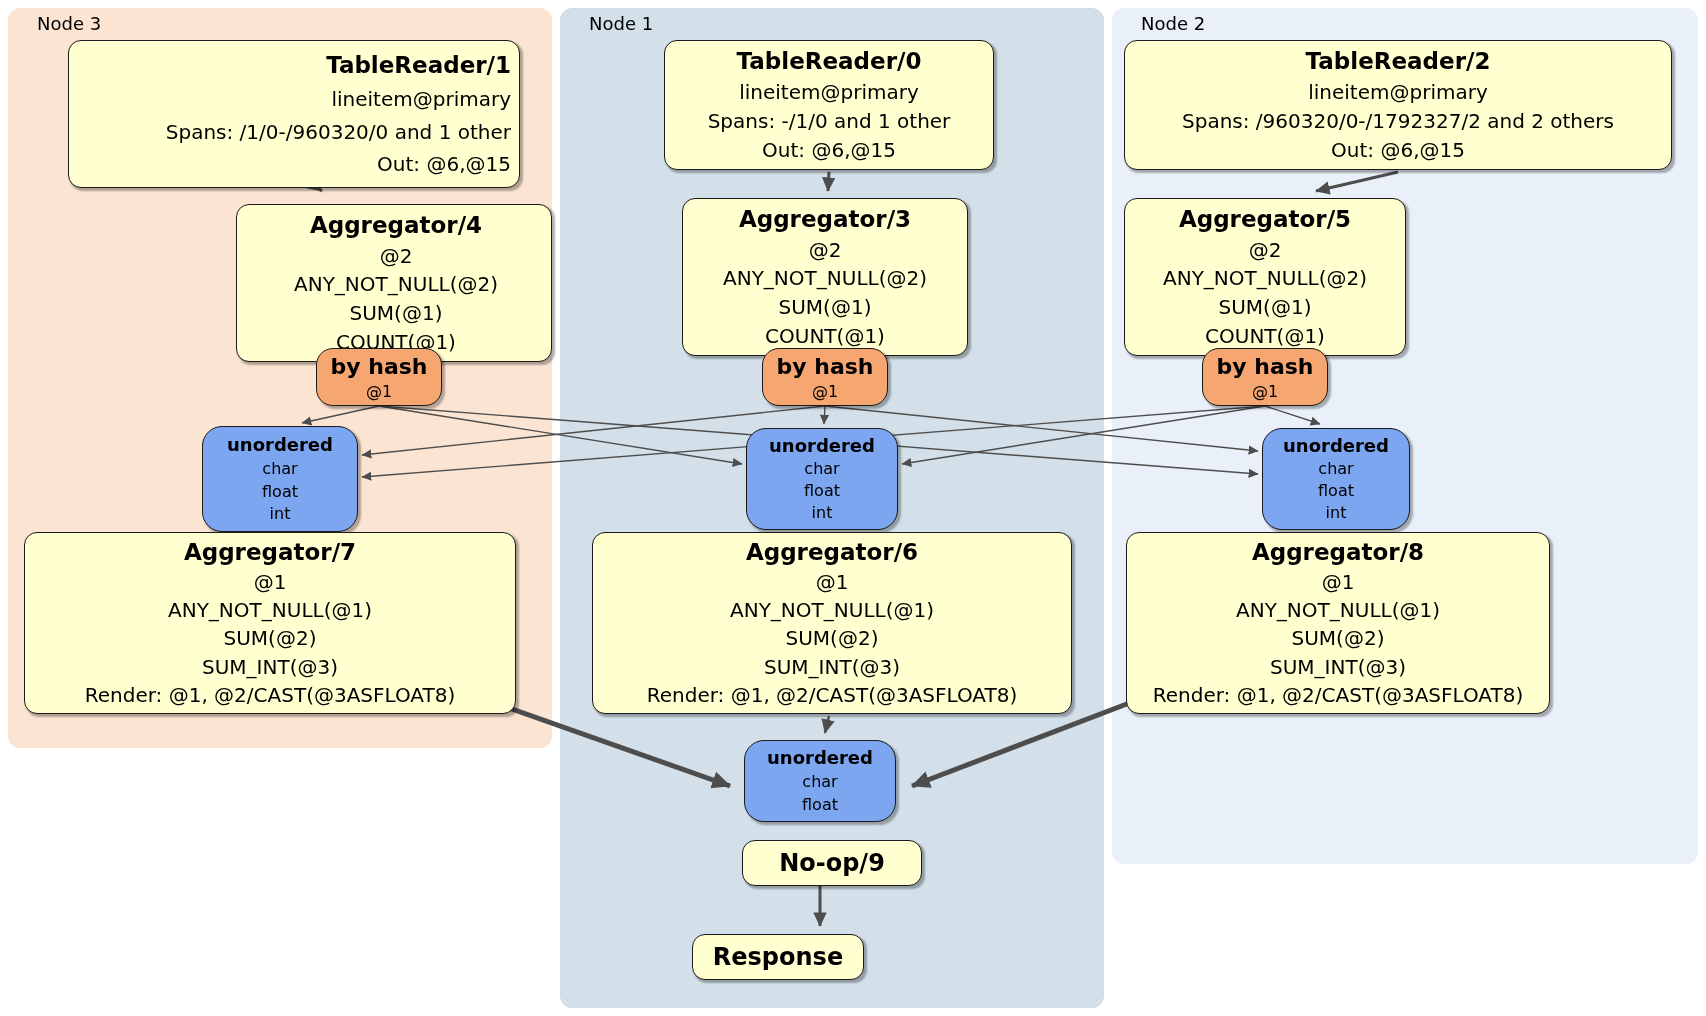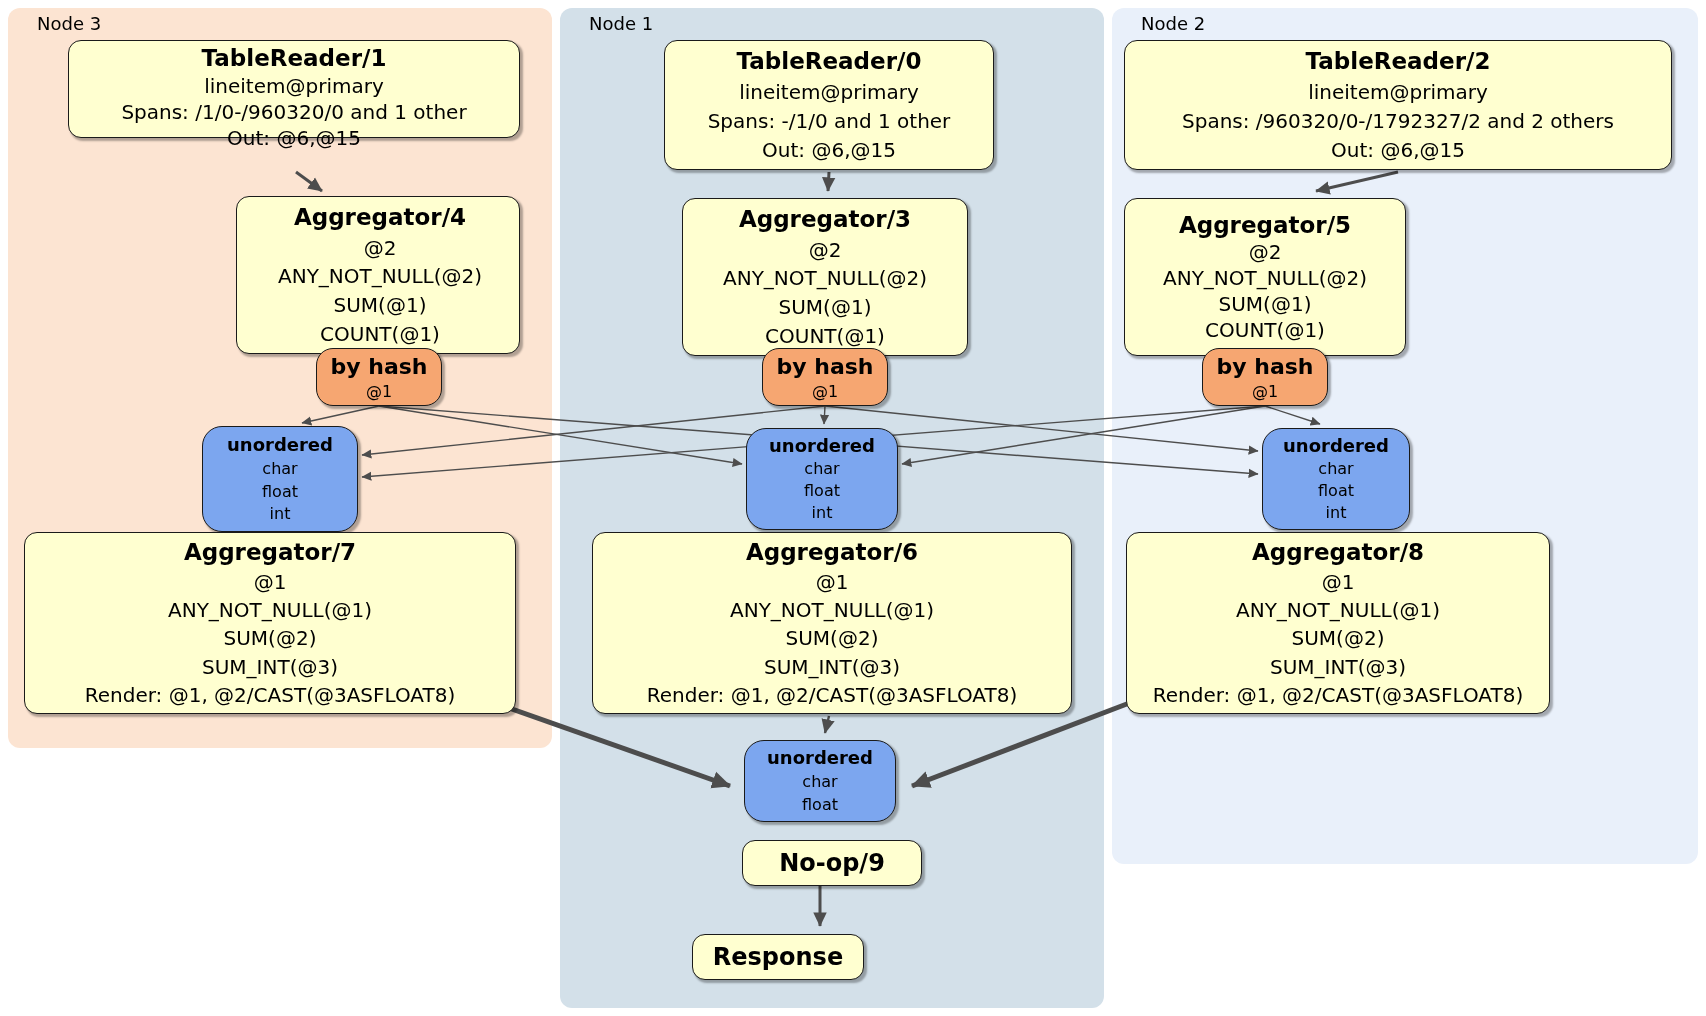--- a/index.html
+++ b/index.html
@@ -76,28 +76,28 @@
     <line class="e-thin" x1="1265" y1="406" x2="902" y2="464" marker-end="url(#m-thin)"></line>
     <line class="e-thin" x1="1265" y1="406" x2="1320" y2="424" marker-end="url(#m-thin)"></line>
 
     <line class="e-thick" x1="498" y1="704" x2="730" y2="786" marker-end="url(#m-thick)"></line>
     <line class="e-sm" x1="829" y1="716" x2="825" y2="733" marker-end="url(#m-med)"></line>
     <line class="e-thick" x1="1132" y1="702" x2="912" y2="786" marker-end="url(#m-thick)"></line>
 
     <line class="e-med" x1="820" y1="868" x2="820" y2="926" marker-end="url(#m-med)"></line>
   </svg>
 
-  <div class="box proc" style="left:68px;top:40px;width:452px;height:98px;">
+  <div class="box proc" style="left:68px;top:40px;width:452px;height:148px;align-items:flex-end;">
     <div class="box-title">TableReader/1</div>
     <div class="box-line">lineitem@primary</div>
     <div class="box-line">Spans: /1/0-/960320/0 and 1 other</div>
     <div class="box-line">Out: @6,@15</div>
   </div>
 
-  <div class="box proc" style="left:236px;top:196px;width:284px;height:158px;padding-left:12px;">
+  <div class="box proc" style="left:236px;top:204px;width:316px;height:158px;padding-left:12px;">
     <div class="box-title">Aggregator/4</div>
     <div class="box-line">@2</div>
     <div class="box-line">ANY_NOT_NULL(@2)</div>
     <div class="box-line">SUM(@1)</div>
     <div class="box-line">COUNT(@1)</div>
   </div>
 
   <div class="box router" style="left:316px;top:348px;width:126px;height:58px;">
     <div class="box-title">by hash</div>
     <div class="box-line">@1</div>
@@ -155,21 +155,21 @@
     <div class="box-line">Render: @1, @2/CAST(@3ASFLOAT8)</div>
   </div>
 
   <div class="box proc" style="left:1124px;top:40px;width:548px;height:130px;">
     <div class="box-title">TableReader/2</div>
     <div class="box-line">lineitem@primary</div>
     <div class="box-line">Spans: /960320/0-/1792327/2 and 2 others</div>
     <div class="box-line">Out: @6,@15</div>
   </div>
 
-  <div class="box proc" style="left:1124px;top:198px;width:282px;height:158px;justify-content:center;">
+  <div class="box proc" style="left:1124px;top:198px;width:282px;height:158px;">
     <div class="box-title">Aggregator/5</div>
     <div class="box-line">@2</div>
     <div class="box-line">ANY_NOT_NULL(@2)</div>
     <div class="box-line">SUM(@1)</div>
     <div class="box-line">COUNT(@1)</div>
   </div>
 
   <div class="box router" style="left:1202px;top:348px;width:126px;height:58px;">
     <div class="box-title">by hash</div>
     <div class="box-line">@1</div>

